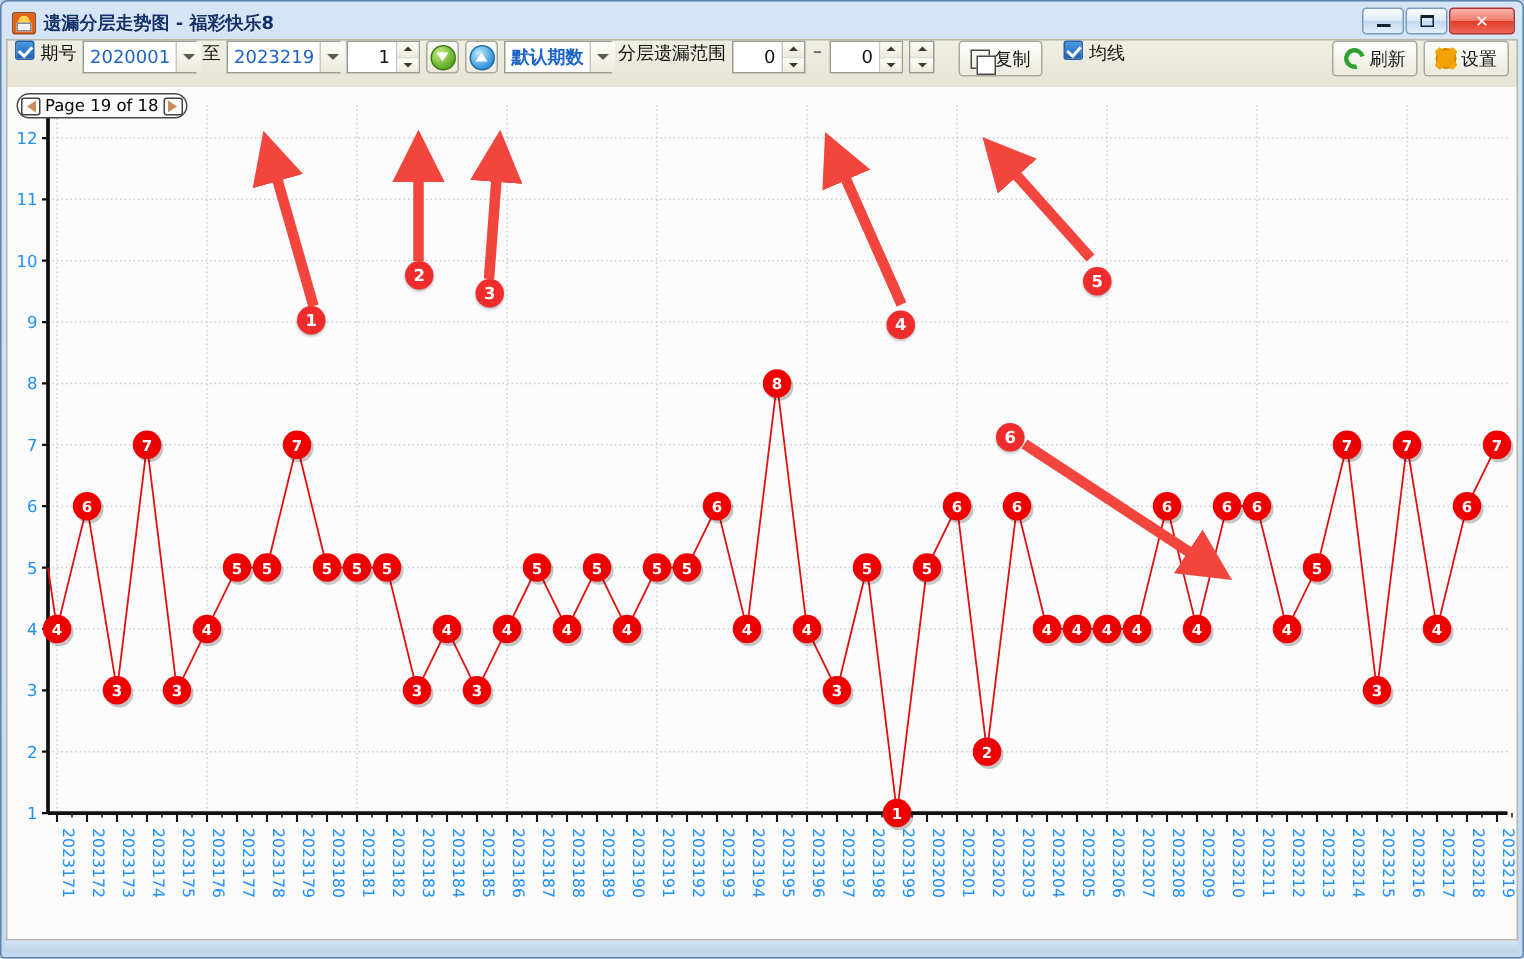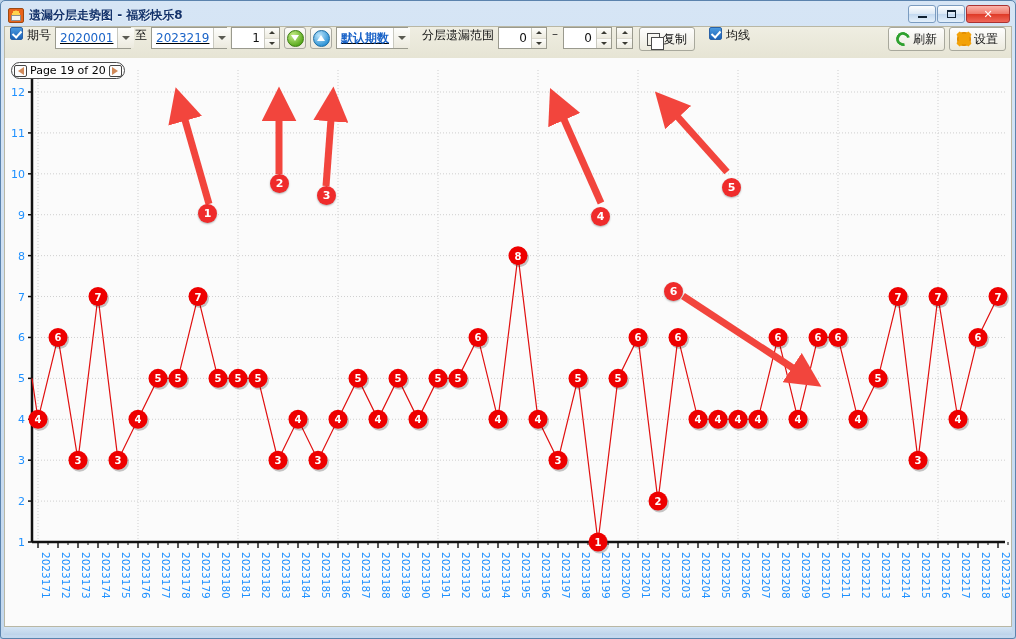--- a/index.html
+++ b/index.html
@@ -71,21 +71,21 @@
   }
   .chk::after{
     content:""; position:absolute; left:3px; top:1px;
     width:4px; height:7px; border:solid #fff; border-width:0 2px 2px 0;
     transform:rotate(42deg);
   }
   .lbl { font-size:12px; color:#111; white-space:nowrap; }
   .combo {
     height:22px; min-width:62px;
     border:1px solid #9a9a8e; background:#fff;
-    display:flex; align-items:center; font-size:12px;text-decoration:underline;
+    display:flex; align-items:center; font-size:12px;
   }
   .combo .val { flex:1; padding:0 4px; color:#1b64c8; text-align:center; white-space:nowrap;}
   .combo .arrow {
     width:17px; height:20px; flex:0 0 17px;
     border-left:1px solid #c9c9c0;
     background:linear-gradient(#fdfdfb,#eceade);
     display:flex; align-items:center; justify-content:center;
   }
   .combo .arrow i {
     width:0;height:0;border-left:4px solid transparent;border-right:4px solid transparent;
@@ -254,21 +254,21 @@
         </span>
     </div>
 
     <div class="combo" style="width:72px">
       <span class="val" style="font-weight:bold">默认期数</span>
       <span class="arrow">
           <i></i>
         </span>
     </div>
 
-    <span class="lbl" style="margin-left:10px">分层遗漏范围</span>
+    <span class="lbl" style="">分层遗漏范围</span>
 
     <div class="spin">
       <span class="num">0</span>
       <span class="btns">
         <span>
             <i class="up"></i>
           </span>
         <span>
             <i class="dn"></i>
           </span>
@@ -293,21 +293,21 @@
       <span class="btns" style="border-left:none">
         <span>
             <i class="up"></i>
           </span>
         <span>
             <i class="dn"></i>
           </span>
       </span>
     </div>
 
-    <div class="tbtn" style="margin-left:2px">
+    <div class="tbtn" style="margin-left:12px">
       <span class="copy-ic"></span>
       <span>复制</span>
     </div>
 
     <span class="chk" style="margin-left:10px"></span>
     <span class="lbl">均线</span>
 
     <span class="spacer"></span>
 
     <div class="tbtn">
@@ -319,21 +319,21 @@
       <span>设置</span>
     </div>
   </div>
 
   <div class="content">
 
     <div class="pager">
       <span class="pg-arrow">
           <i class="l"></i>
         </span>
-      <span>Page 19 of 20</span>
+      <span>Page 19 of 18</span>
       <span class="pg-arrow">
           <i class="r"></i>
         </span>
     </div>
 
 
     <svg class="plot" id="plot" width="1006" height="570">
         <rect x="27" y="12" width="973" height="472" fill="#fbfbfb"></rect>
         <line x1="27" y1="484" x2="1000" y2="484" stroke="#cfcfcf" stroke-width="1" stroke-dasharray="1,2"></line>
         <line x1="27" y1="443.09090909090907" x2="1000" y2="443.09090909090907" stroke="#cfcfcf" stroke-width="1" stroke-dasharray="1,2"></line>

